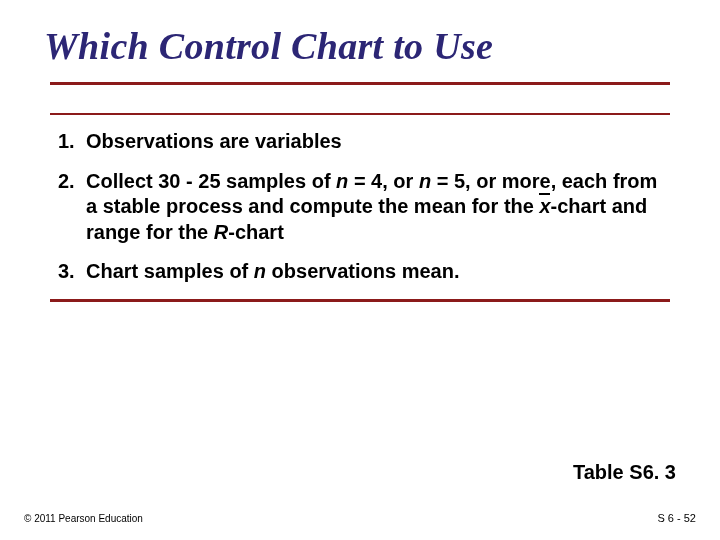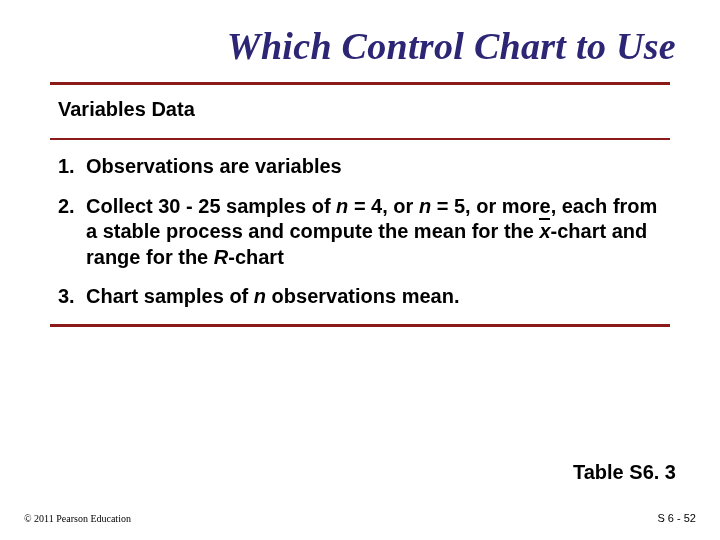--- a/index.html
+++ b/index.html
@@ -9,21 +9,21 @@
     height: 540px;
     position: relative;
     padding: 24px 44px 0 44px;
   }
   .title {
     font-family: "Times New Roman", Times, serif;
     font-style: italic;
     font-weight: bold;
     color: #2c2675;
     font-size: 38px;
-    text-align: right;
+    text-align: left;
     margin-bottom: 14px;
     letter-spacing: 0.3px;
   }
   .rule-top {
     border-top: 3px solid #8b1a1a;
     margin: 0 6px 10px 6px;
   }
   .rule-mid {
     border-top: 2px solid #8b1a1a;
     margin: 8px 6px 14px 6px;
@@ -72,41 +72,39 @@
     right: 44px;
     bottom: 56px;
     font-weight: bold;
     font-size: 20px;
   }
   .foot-left {
     position: absolute;
     left: 24px;
     bottom: 16px;
     font-size: 10px;
-    font-family: Liberation Serif, serif;
   }
   .foot-right {
     position: absolute;
     right: 24px;
     bottom: 16px;
     font-size: 11px;
     text-align: center;
   }
 </style>
 </head>
 <body>
 
 <div class="slide">
 
   <h1 class="title">Which Control Chart to Use</h1>
 
   <div class="rule-top"></div>
 
   <div class="subhead">
-    <div>Variables Data</div>
   </div>
 
   <div class="rule-mid"></div>
 
   <ol class="list">
 
     <li>
       <span class="marker">1.</span>
       <span class="itemtext">Observations are variables</span>
     </li>

